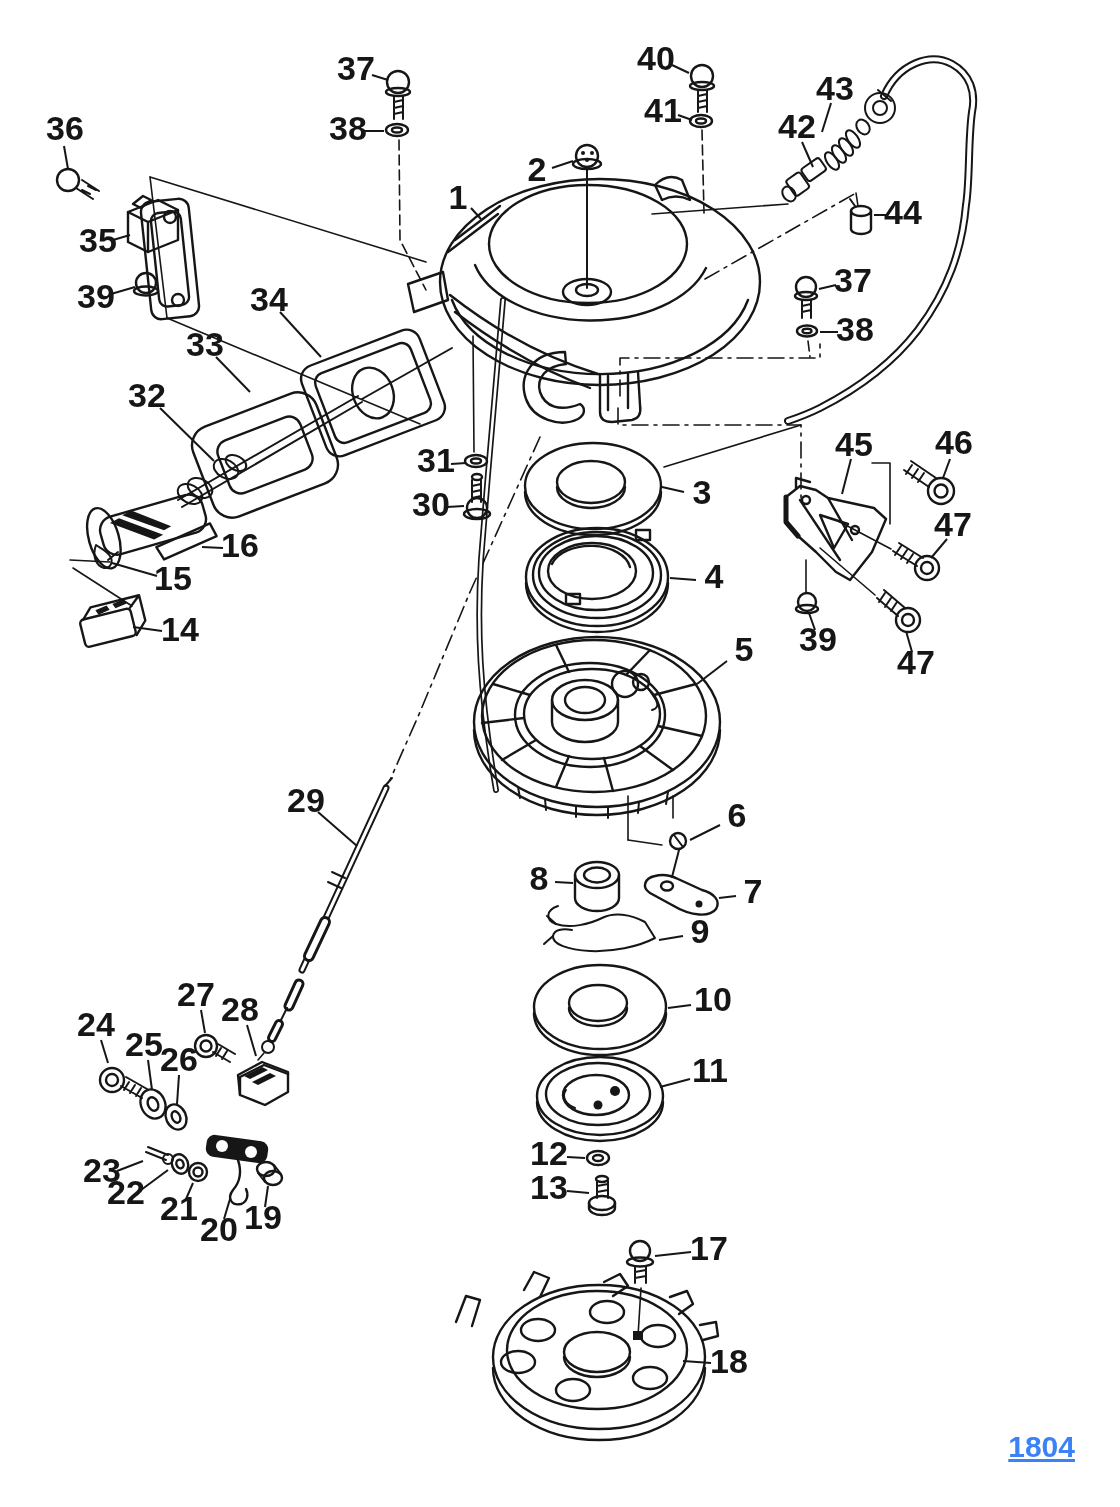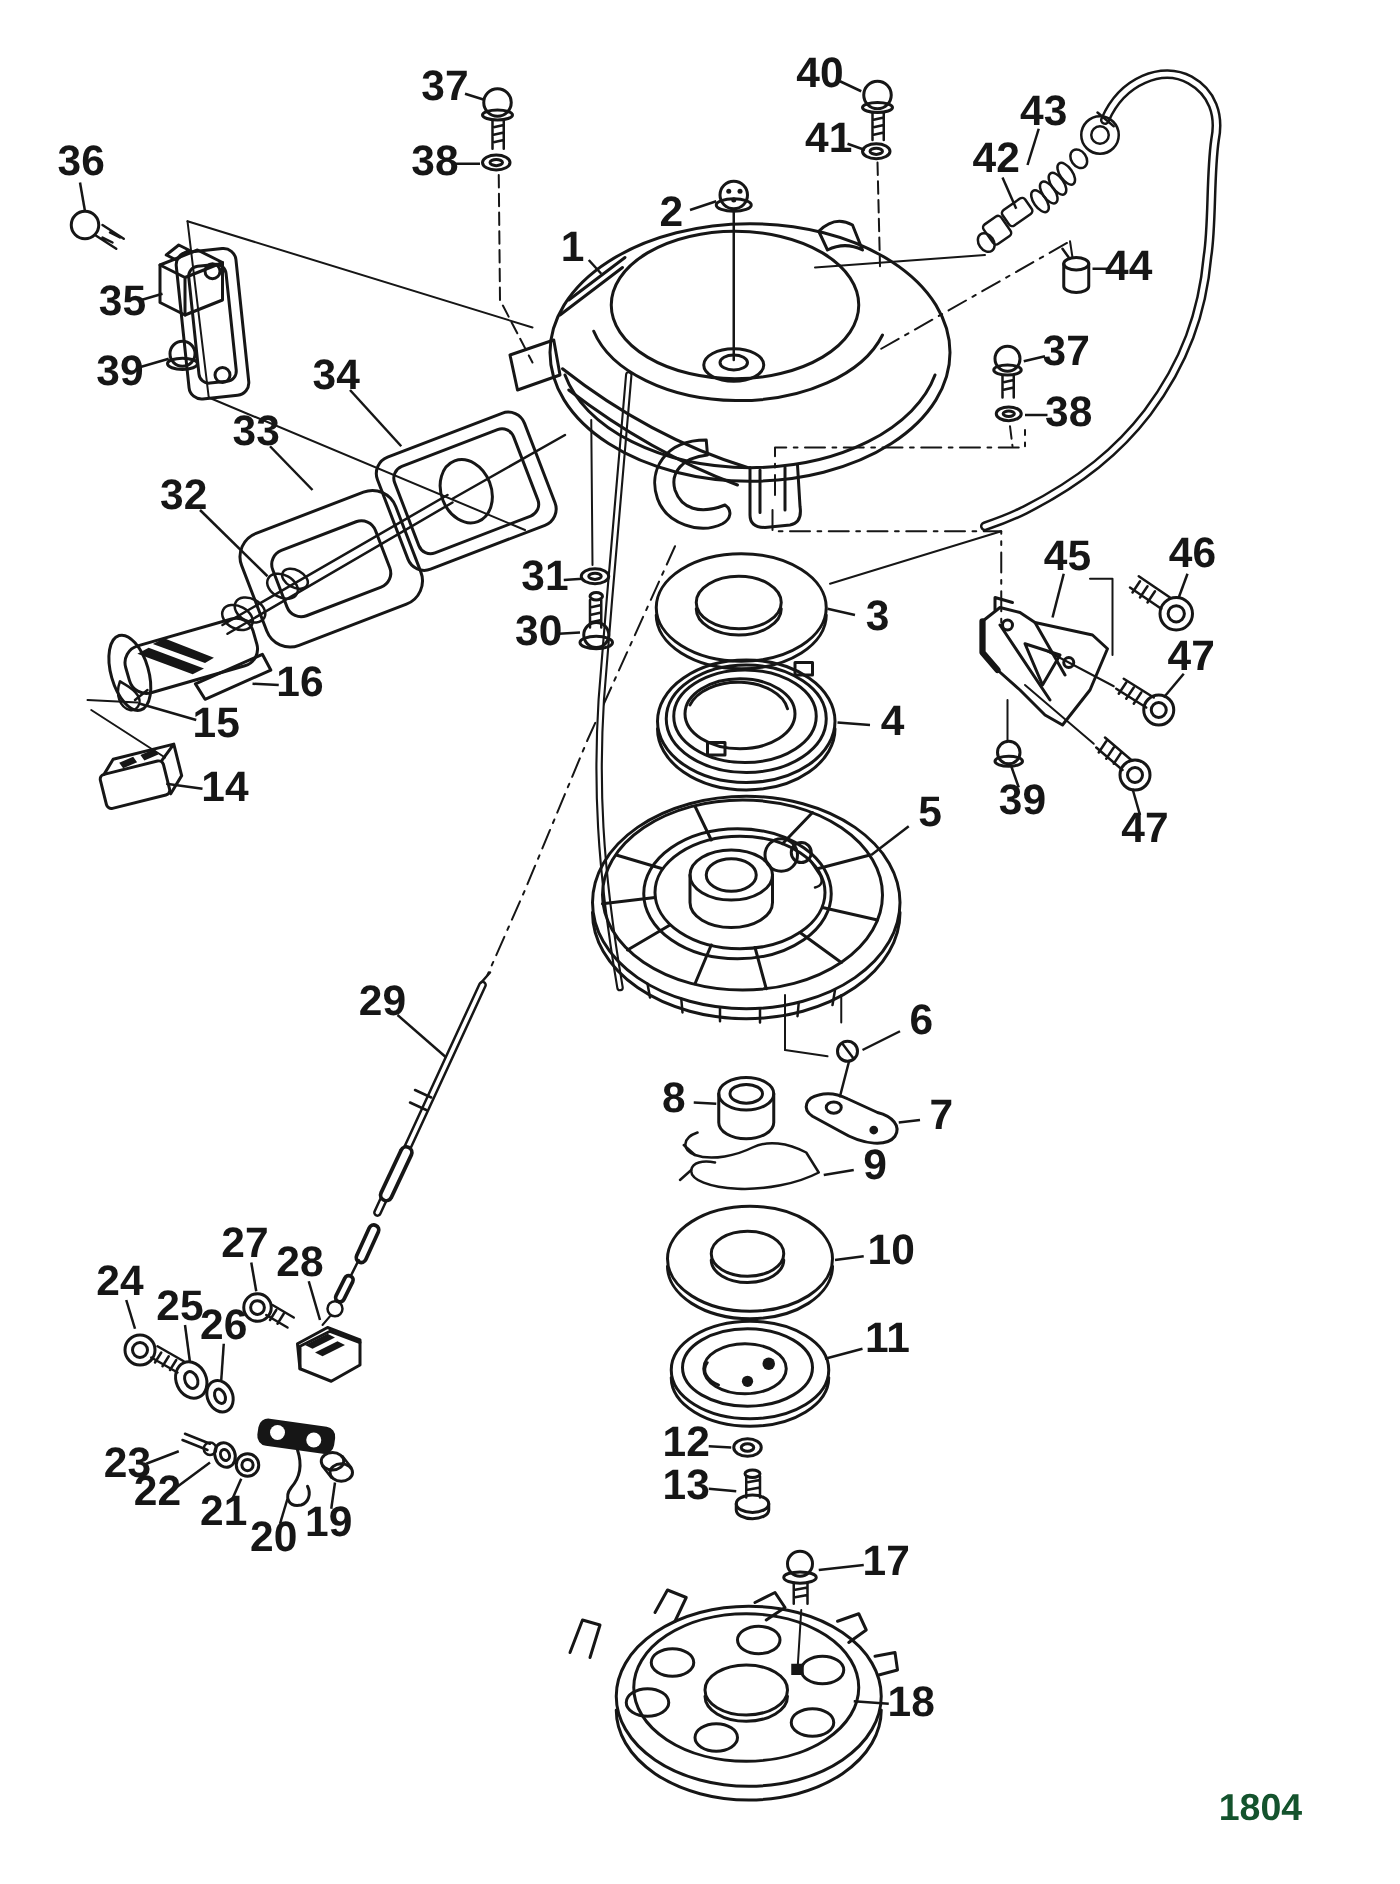--- a/index.html
+++ b/index.html
@@ -7,22 +7,22 @@
         font-family:"Liberation Sans",sans-serif;}
   svg{position:absolute;left:0;top:0;}
   svg .s{stroke:#161616;fill:none;stroke-width:2.4;stroke-linecap:round;stroke-linejoin:round;}
   svg .t{stroke-width:1.6;}
   svg .h{stroke-width:2;}
   svg .bk{fill:#161616;stroke:none;}
   svg .wh{stroke:#ffffff;}
   svg .dash{stroke-dasharray:10 5;}
   svg .dashdot{stroke-dasharray:16 6 3 6;}
   svg text.callout{font:700 34px "Liberation Sans",sans-serif;fill:#161616;}
-  #pageno{position:absolute;left:975px;top:1430px;width:100px;text-align:left;
-          font:700 30px "Liberation Sans",sans-serif;color:#14532d;}
+  #pageno{position:absolute;left:975px;top:1430px;width:100px;text-align:right;
+          font:700 30px "Liberation Sans",sans-serif;color:#3b82f6;text-decoration:underline;}
 </style>
 </head>
 <body>
 
 <div id="page">
 <svg width="1120" height="1507" viewBox="0 0 1120 1507">
 
   <g class="s t">
     <path d="M150,177 L426,262"></path>
     <path d="M150,177 L167,318"></path>

